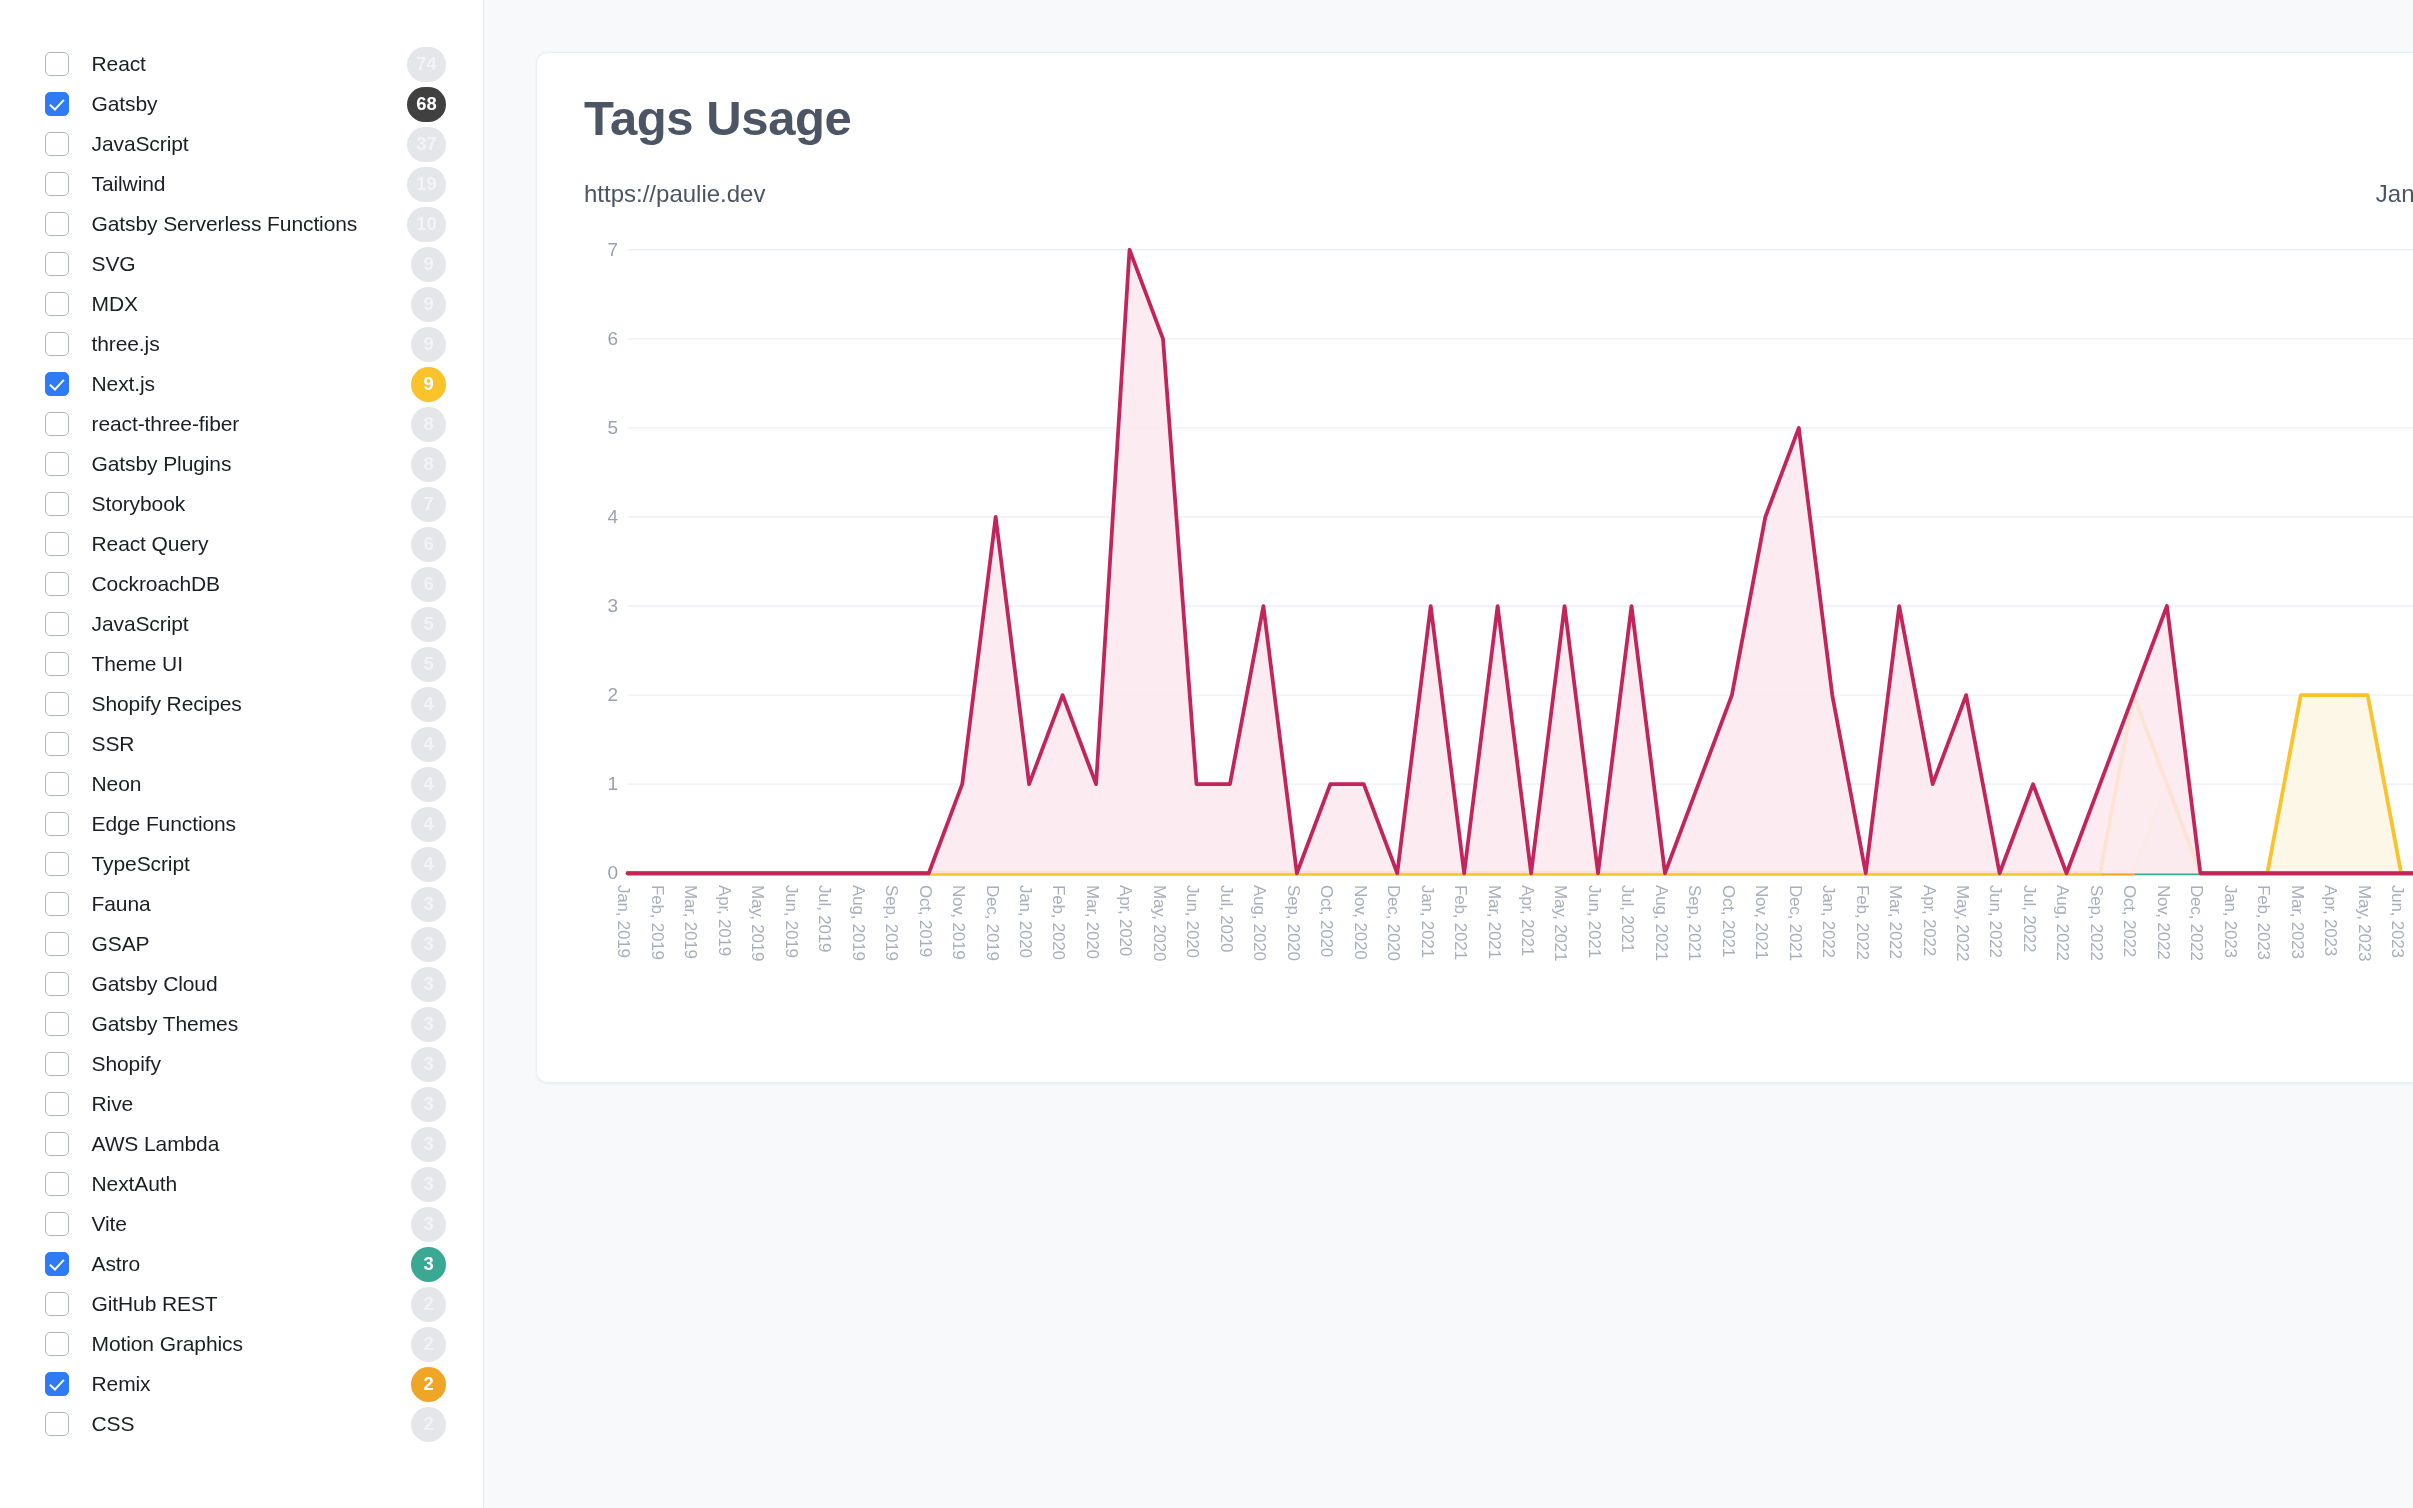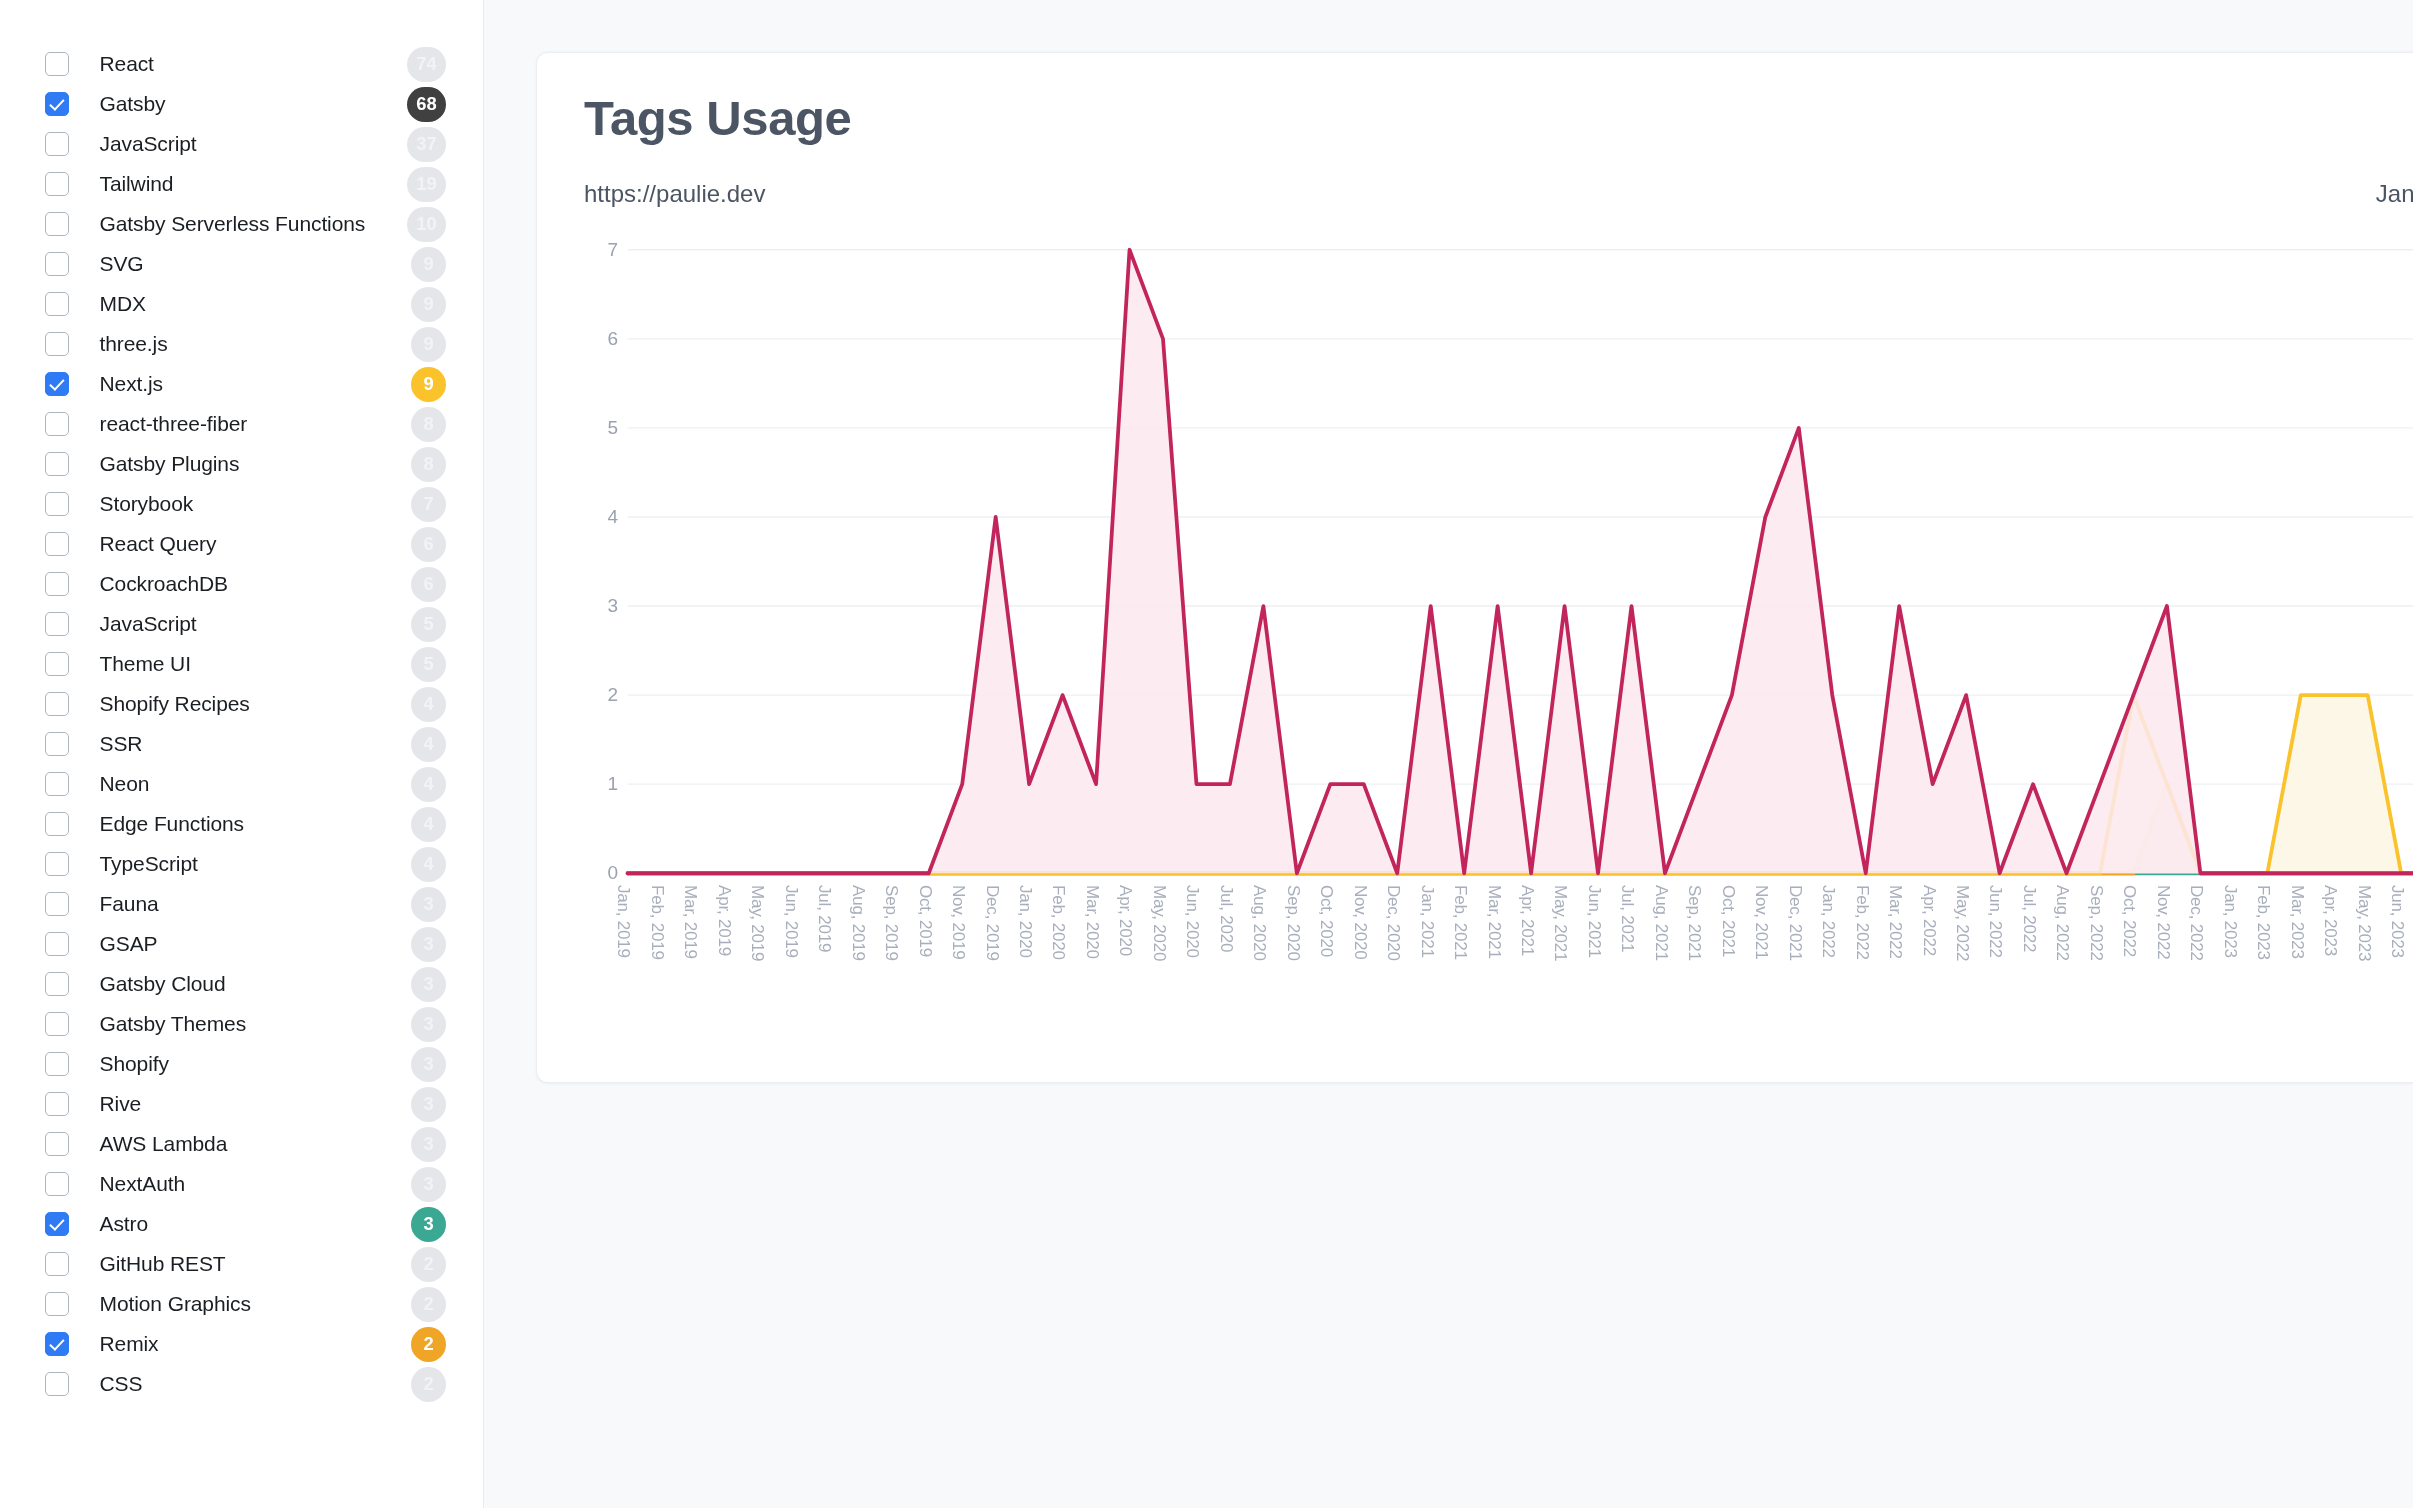--- a/index.html
+++ b/index.html
@@ -19,21 +19,21 @@
     border-right: 1.7px solid #e9ecef;
     padding: 44px 0 0 0;
     overflow: hidden;
     flex: 0 0 484px;
   }
   .tag-row {
     display: flex;
     align-items: center;
     height: 40px;
     padding: 0 37px 0 45px;
-    gap: 31px;
+    gap: 23px;
   }
   .cbx {
     width: 23.5px; height: 23.5px;
     border: 1.7px solid #adb5bd;
     border-radius: 5px;
     background: #fff;
     flex: 0 0 23.5px;
     position: relative;
   }
   .cbx.on { background: #2f7bf6; border-color: #2f7bf6; }
@@ -267,20 +267,25 @@
         <span class="badge">3</span>
       </div>
       <div class="tag-row">
         <div class="cbx"></div>
         <span class="tag-label">AWS Lambda</span>
         <span class="badge">3</span>
       </div>
       <div class="tag-row">
         <div class="cbx"></div>
         <span class="tag-label">NextAuth</span>
+        <span class="badge">3</span>
+      </div>
+      <div class="tag-row">
+        <div class="cbx"></div>
+        <span class="tag-label">Vite</span>
         <span class="badge">3</span>
       </div>
       <div class="tag-row">
         <div class="cbx on"></div>
         <span class="tag-label">Astro</span>
         <span class="badge hl" style="background: rgb(58, 168, 147);">3</span>
       </div>
       <div class="tag-row">
         <div class="cbx"></div>
         <span class="tag-label">GitHub REST</span>

